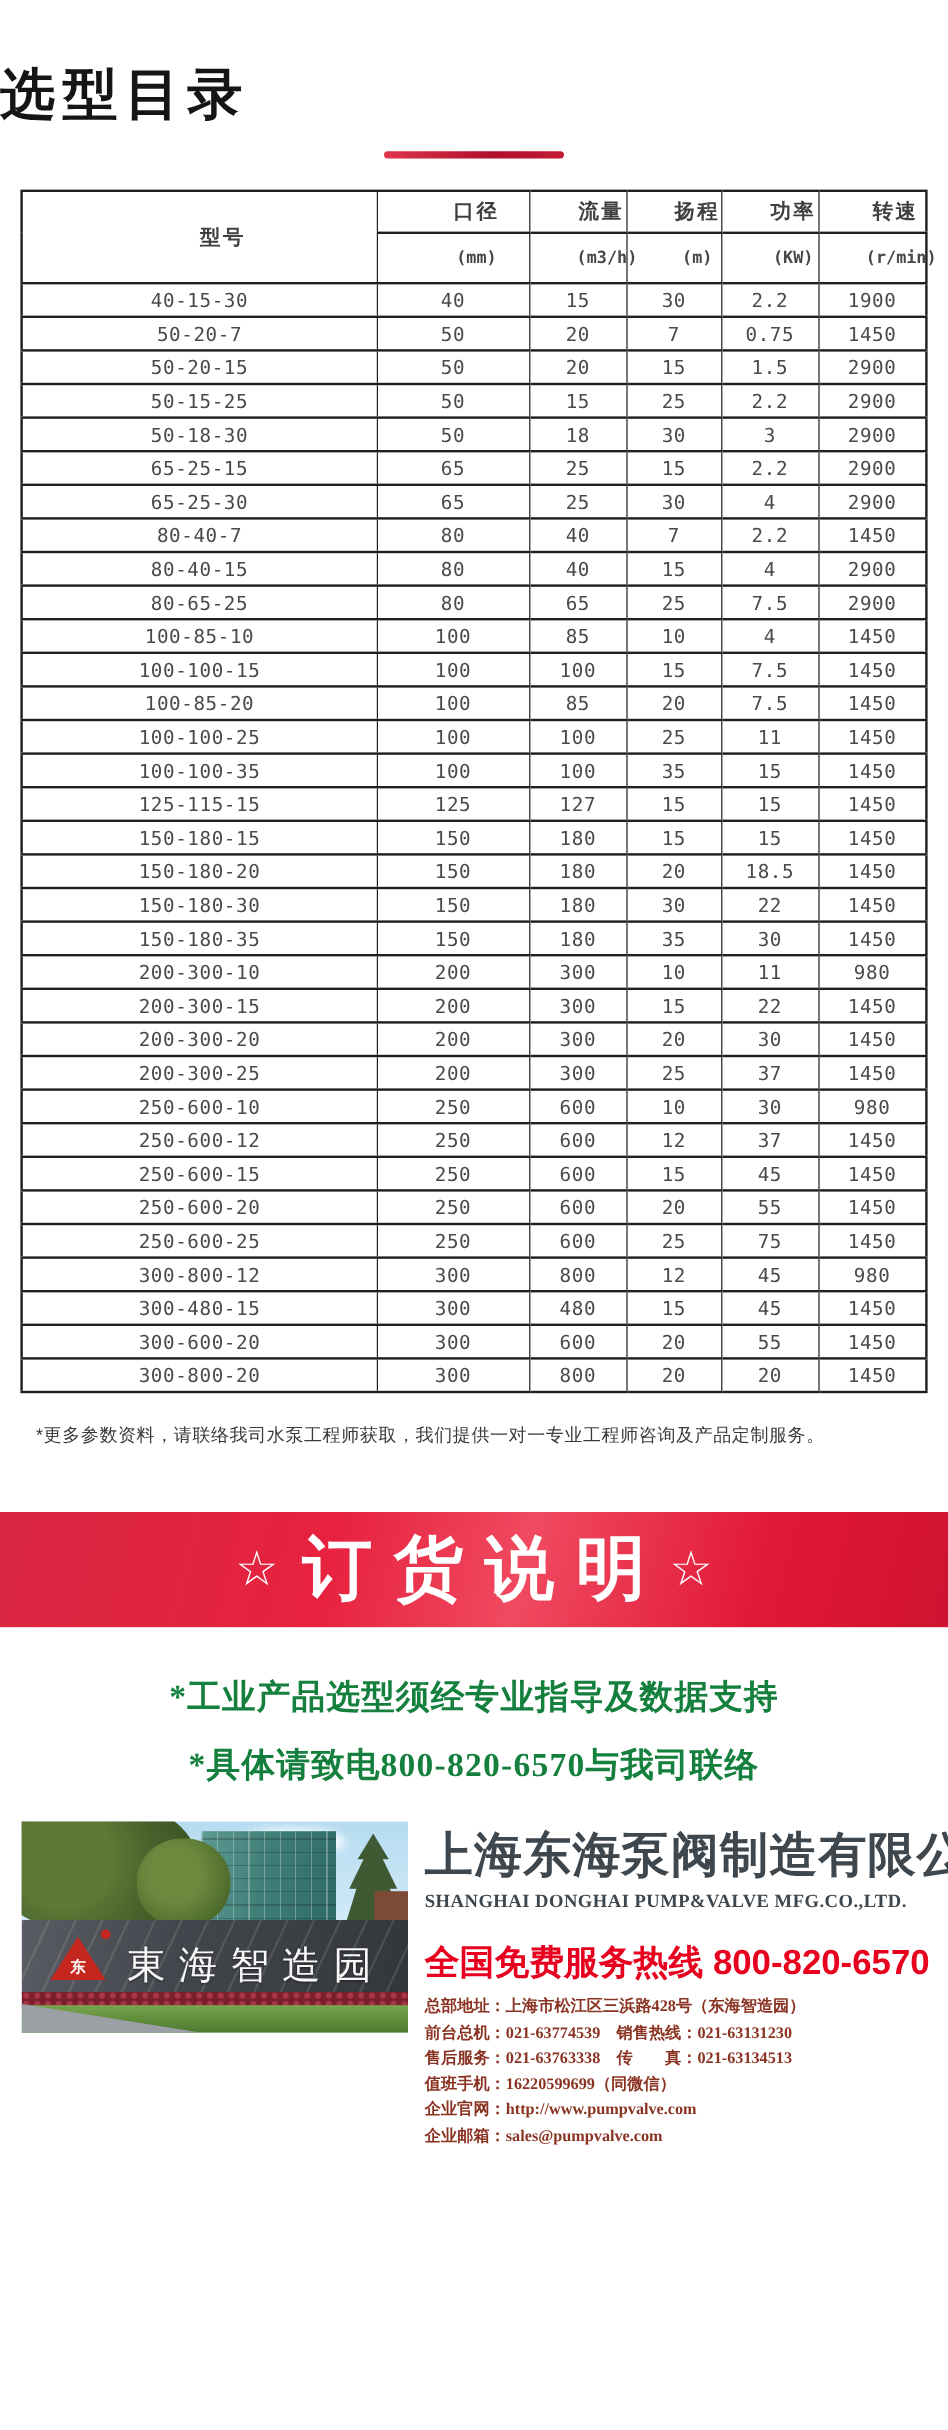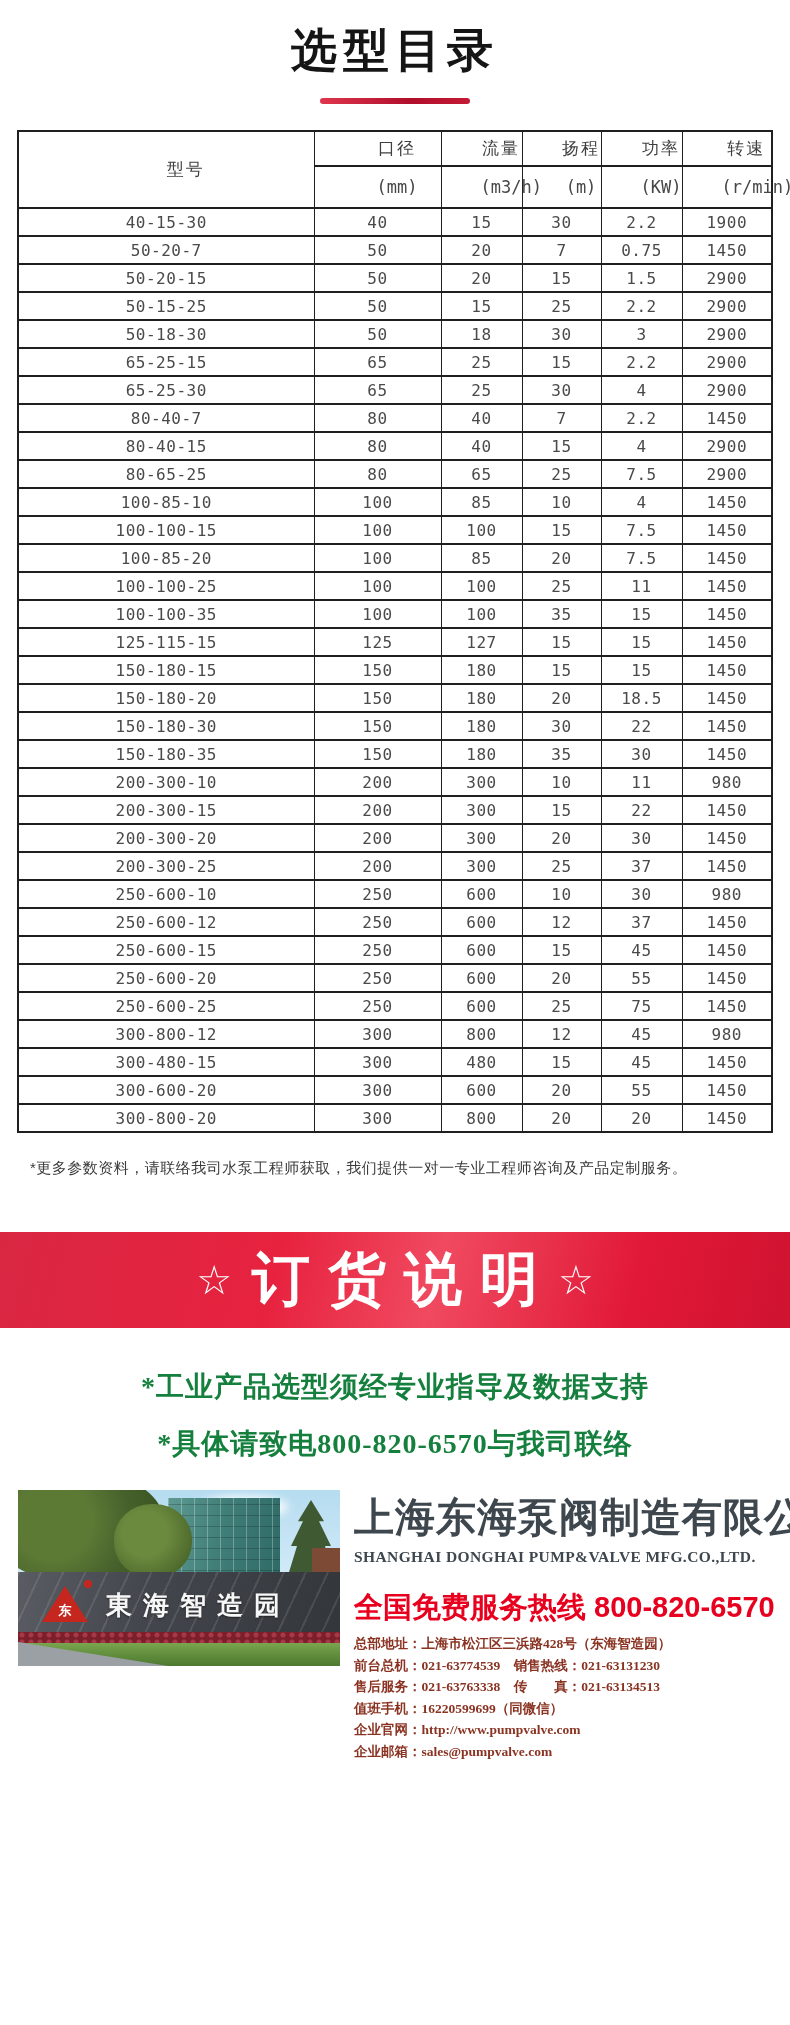--- a/index.html
+++ b/index.html
@@ -1,31 +1,31 @@
 <!DOCTYPE html>
 <html><head>
 <meta charset="utf-8">
 <style>
   html,body{margin:0;padding:0;background:#ffffff;}
   .page{position:relative;width:790px;height:2025px;background:#fff;overflow:hidden;
         font-family:"Liberation Sans",sans-serif;}
 
   
-  .title{margin:0;padding-top:20px;text-align:center;font-size:46px;font-weight:bold;
+  .title{margin:0;padding-top:48px;text-align:left;font-size:46px;font-weight:bold;
          color:#151515;letter-spacing:6px;}
   .title-underline{width:150px;height:6px;margin:16px auto 0;border-radius:3px;
          background:linear-gradient(90deg,#e0354d,#b00e2c 60%,#c51a35);}
 
   
   .catalog{width:754px;margin:26px auto 0;border-collapse:collapse;table-layout:fixed;
            border:2px solid #1f1f1f;}
   .catalog th,.catalog td{border:1px solid #1f1f1f;border-top:2px solid #1f1f1f;
            border-bottom:2px solid #1f1f1f;text-align:center;padding:0;}
-  .catalog thead th{font-weight:normal;color:#3f3f3f;font-size:17px;letter-spacing:2px;padding-left:39px;}
-  .catalog thead tr.units th{font-family:"DejaVu Sans Mono",monospace;font-size:17px;
+  .catalog thead th{font-weight:bold;color:#3f3f3f;font-size:17px;letter-spacing:2px;padding-left:39px;}
+  .catalog thead tr.units th{font-family:"DejaVu Sans Mono",monospace;font-size:14px;
            letter-spacing:0;color:#474747;}
   .catalog thead tr.names{height:35px;}
   .catalog thead tr.units{height:42px;}
   .catalog tbody tr{height:28px;}
   .catalog tbody td{font-family:"DejaVu Sans Mono",monospace;font-size:16px;color:#4a4a4a;
            letter-spacing:.5px;}
 
   
   .footnote{margin:26px 30px 0;font-size:15px;color:#3a3a3a;letter-spacing:.5px;}
 
@@ -65,21 +65,21 @@
   .wall .marble{position:absolute;inset:0;
         background:repeating-linear-gradient(115deg,rgba(255,255,255,.10) 0 2px,transparent 2px 20px);}
   .sign-logo{position:absolute;left:24px;top:10px;width:46px;height:40px;}
   .sign-logo .tri{position:absolute;left:0;bottom:0;width:0;height:0;
         border-left:23px solid transparent;border-right:23px solid transparent;
         border-bottom:36px solid #c5271f;}
   .sign-logo .tri-char{position:absolute;left:0;bottom:2px;width:46px;text-align:center;
         color:#fff;font-size:13px;font-weight:bold;}
   .sign-logo .dot{position:absolute;right:-4px;top:-2px;width:8px;height:8px;border-radius:50%;
         background:#c5271f;}
-  .sign-text{position:absolute;left:88px;top:16px;color:#f7f7f7;font-size:26px;font-weight:bold;
+  .sign-text{position:absolute;left:88px;top:16px;color:#f7f7f7;font-size:32px;font-weight:normal;
         letter-spacing:11px;text-shadow:0 1px 2px rgba(0,0,0,.5);white-space:nowrap;}
   .flowers{position:absolute;left:0;right:0;top:142px;height:13px;background-color:#7c1f2c;
         background-image:radial-gradient(circle 2px at 4px 3px,#a83845 0 2px,transparent 3px);
         background-size:9px 7px;}
   .lawn{position:absolute;left:0;right:0;top:153px;bottom:0;
         background:linear-gradient(180deg,#7aa54e 0%,#5d8a3a 60%,#4d7a30 100%);}
   .driveway{position:absolute;left:0;bottom:0;width:150px;height:24px;background:#9aa0a4;
         clip-path:polygon(0 100%,100% 100%,0 0);}
 
   .company{flex:1;padding-left:14px;padding-top:0;}

